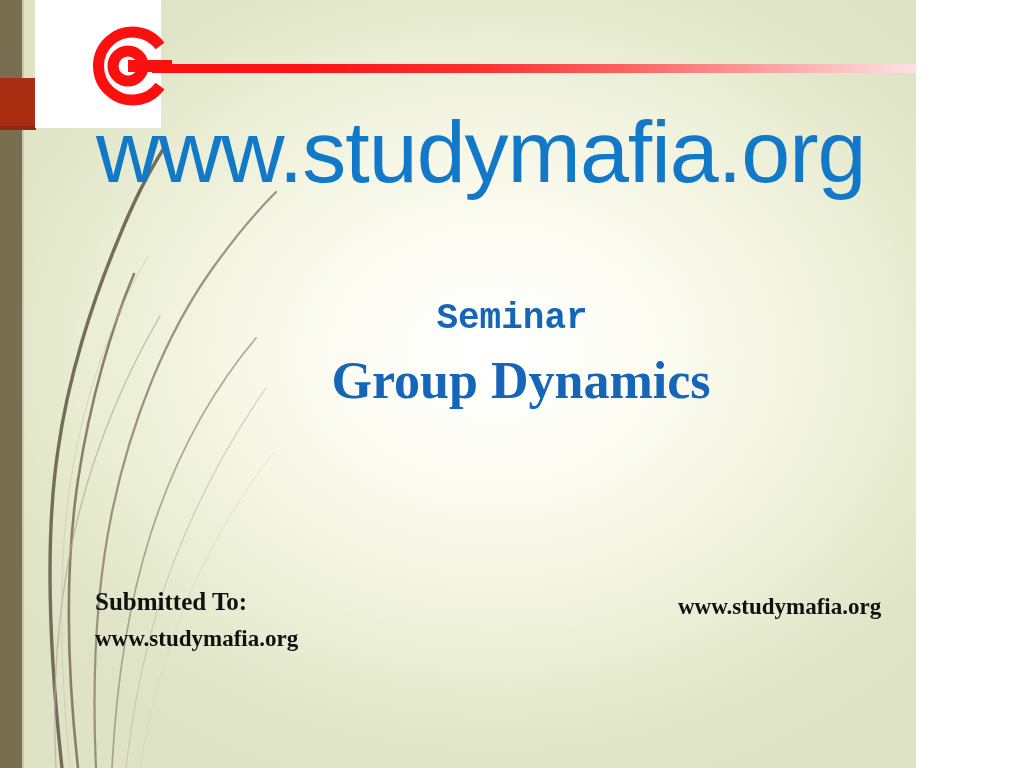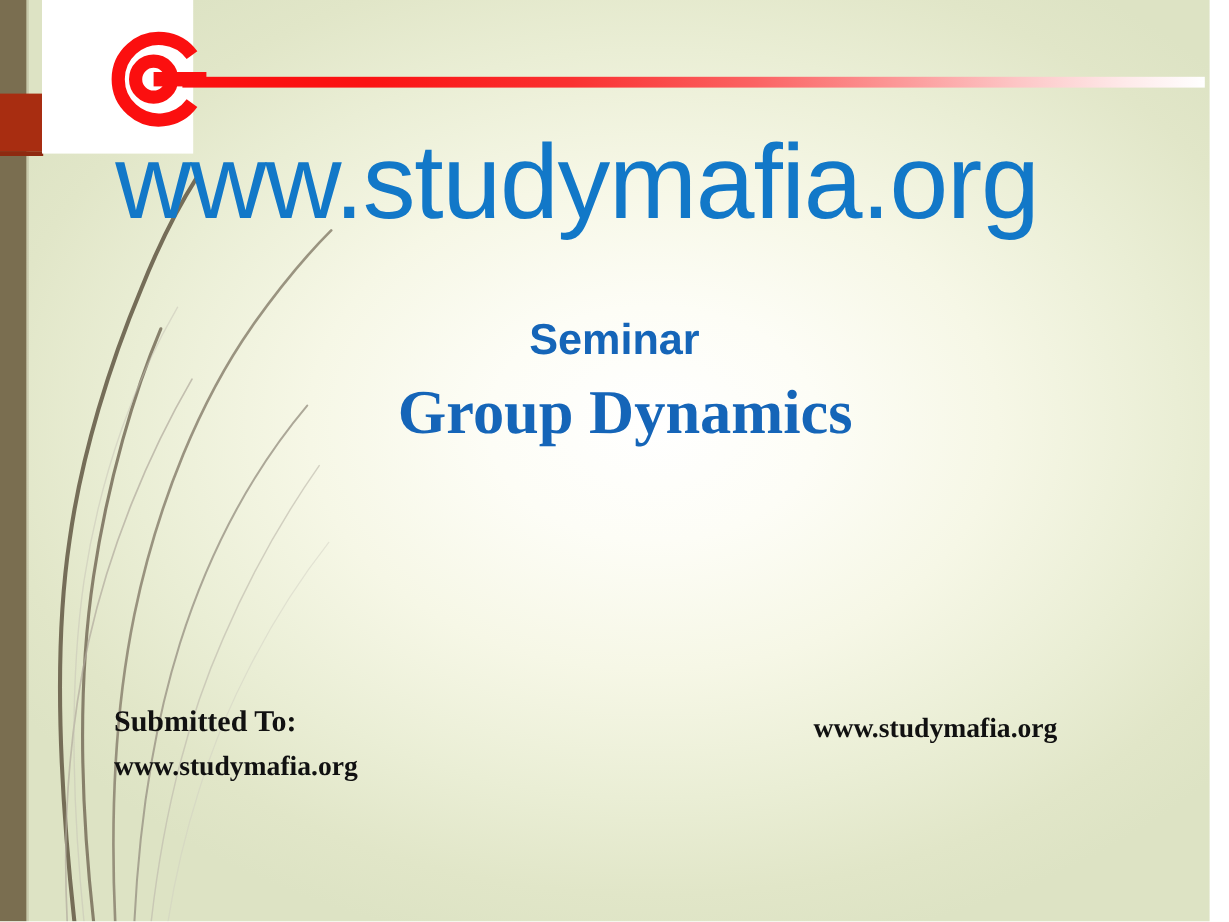--- a/index.html
+++ b/index.html
@@ -3,21 +3,21 @@
 <meta charset="utf-8">
 <title>Group Dynamics Seminar Title Slide</title>
 <style>
   html, body {
     margin: 0;
     padding: 0;
     background: #ffffff;
   }
   .slide {
     position: relative;
-    width: 1008px;
+    width: 916px;
     height: 768px;
     overflow: hidden;
     font-family: "Liberation Serif", "DejaVu Serif", serif;
     background:
       radial-gradient(ellipse 62% 58% at 54% 46%,
         #ffffff 0%,
         #fdfdf6 22%,
         #f6f7e6 46%,
         #eaeed5 70%,
         #e1e6c8 88%,
@@ -123,25 +123,26 @@
   
   .seminar-block {
     position: absolute;
     left: 0;
     top: 258px;
     width: 1024px;
     text-align: center;
     color: #1565b8;
   }
   .seminar-line {
-    font-family: Liberation Sans, sans-serif;
+    font-family: Liberation Mono, monospace;
     font-weight: bold;
     font-size: 36px;
     line-height: 50px;
     color: #1565b8;
+    margin-top: 36px;
   }
   .topic-line {
     font-family: "Liberation Serif", "DejaVu Serif", serif;
     font-weight: bold;
     font-size: 52px;
     line-height: 66px;
     color: #1565b8;
     margin-top: 4px;
     margin-left: 18px;
   }

